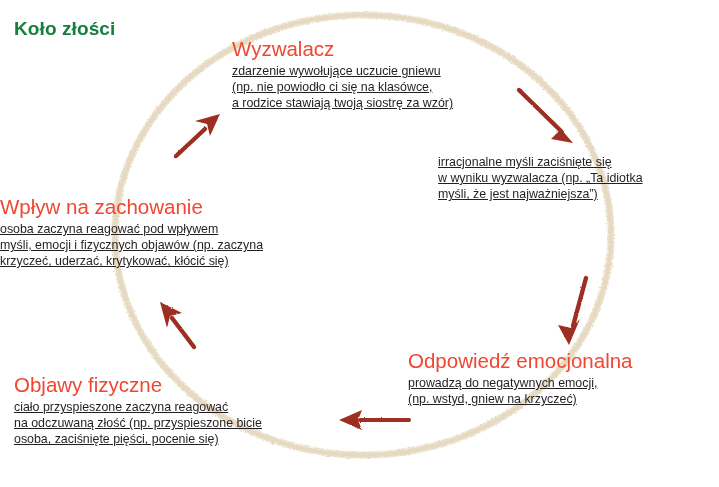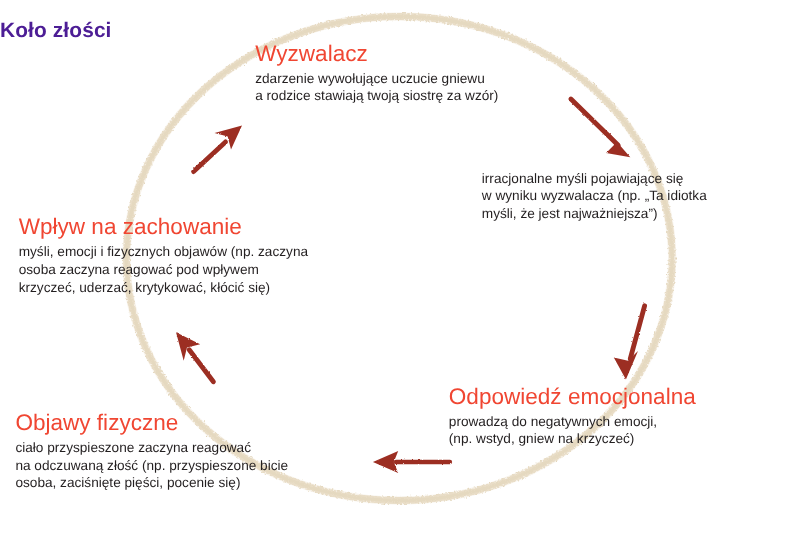--- a/index.html
+++ b/index.html
@@ -26,25 +26,25 @@
   }
   #arrows-svg {
     position: absolute;
     left: 0;
     top: 0;
     width: 719px;
     height: 487px;
   }
   .page-title {
     position: absolute;
-    left: 0;
+    left: 14px;
     top: 18px;
     font-size: 19px;
     font-weight: bold;
-    color: #4c1d95;
+    color: #15803d;
     letter-spacing: 0.1px;
     white-space: nowrap;
   }
   .node {
     position: absolute;
     text-align: left;
   }
   .node-title {
     color: #f04632;
     font-size: 20.5px;
@@ -54,28 +54,29 @@
   }
   .node-body {
     color: #231f20;
     font-size: 12.4px;
     line-height: 1.30;
     margin-top: 2px;
     white-space: nowrap;
   }
   .node-body div {
     white-space: nowrap;
+    text-decoration: underline;
   }
 
   
   #node-trigger      { left: 232px; top: 38px;  width: 318px; }
   #node-negative     { left: 438px; top: 152px; width: 281px; }
   #node-emotional    { left: 408px; top: 350px; width: 319px; }
   #node-physical     { left: 14px;  top: 374px; width: 330px; }
-  #node-behavior     { left: 0px;   top: 196px; width: 332px; margin-left: 17px; }
+  #node-behavior     { left: 0px;   top: 196px; width: 332px; }
 </style>
 </head>
 <body>
 
 <div id="canvas">
 
   <svg id="ring-svg" viewBox="0 0 719 487" aria-hidden="true">
     <defs>
       <filter id="rough" x="-20%" y="-20%" width="140%" height="140%">
         <feTurbulence type="fractalNoise" baseFrequency="0.55" numOctaves="4" seed="7" result="noise"></feTurbulence>
@@ -126,27 +127,28 @@
       <path d="M 220 114 L 210 136 L 207 124 L 195 121 Z" fill="#9c2f24"></path>
     </g>
   </svg>
 
   <div class="page-title">Koło złości</div>
 
   <div class="node" id="node-trigger">
     <div class="node-title">Wyzwalacz</div>
     <div class="node-body">
       <div>zdarzenie wywołujące uczucie gniewu</div>
+      <div>(np. nie powiodło ci się na klasówce,</div>
       <div>a rodzice stawiają twoją siostrę za wzór)</div>
     </div>
   </div>
 
   <div class="node" id="node-negative">
     <div class="node-body">
-      <div>irracjonalne myśli pojawiające się</div>
+      <div>irracjonalne myśli zaciśnięte się</div>
       <div>w wyniku wyzwalacza (np. „Ta idiotka</div>
       <div>myśli, że jest najważniejsza”)</div>
     </div>
   </div>
 
   <div class="node" id="node-emotional">
     <div class="node-title">Odpowiedź emocjonalna</div>
     <div class="node-body">
       <div>prowadzą do negatywnych emocji,</div>
       <div>(np. wstyd, gniew na krzyczeć)</div>
@@ -158,19 +160,19 @@
     <div class="node-body">
       <div>ciało przyspieszone zaczyna reagować</div>
       <div>na odczuwaną złość (np. przyspieszone bicie</div>
       <div>osoba, zaciśnięte pięści, pocenie się)</div>
     </div>
   </div>
 
   <div class="node" id="node-behavior">
     <div class="node-title">Wpływ na zachowanie</div>
     <div class="node-body">
+      <div>osoba zaczyna reagować pod wpływem</div>
       <div>myśli, emocji i fizycznych objawów (np. zaczyna</div>
-      <div>osoba zaczyna reagować pod wpływem</div>
       <div>krzyczeć, uderzać, krytykować, kłócić się)</div>
     </div>
   </div>
 
 </div>
 
 </body></html>

